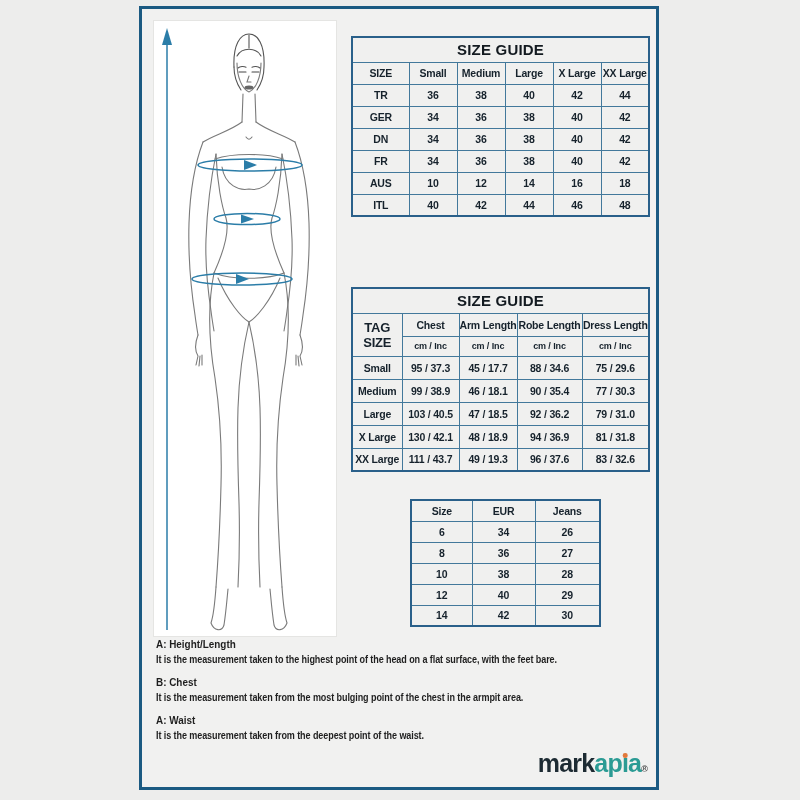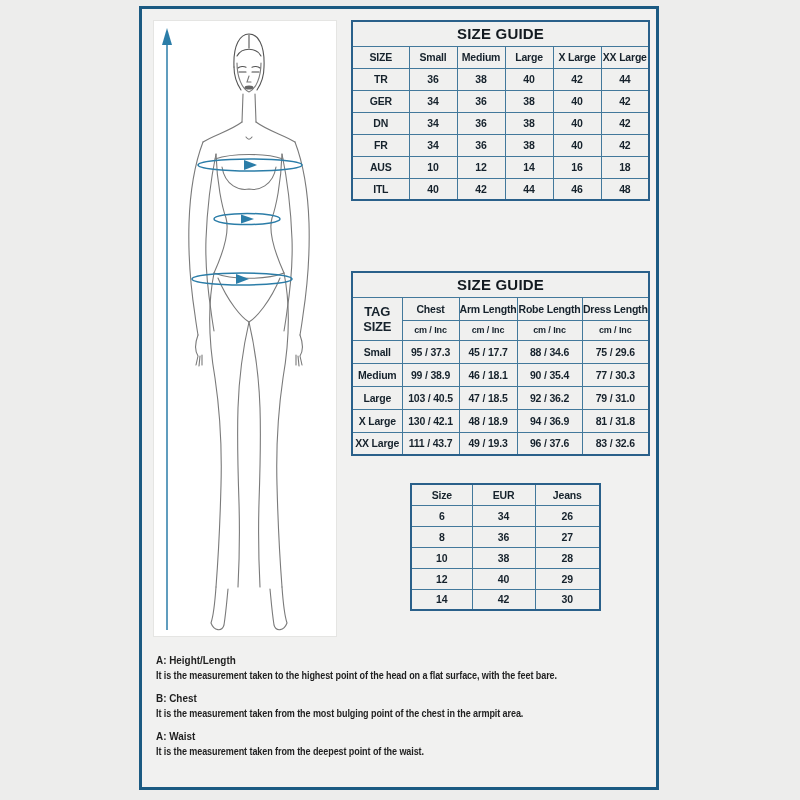--- a/index.html
+++ b/index.html
@@ -8,38 +8,38 @@
   .page { position:relative; width:800px; height:800px; }
 
   .panel { position:absolute; left:139px; top:6px; width:520px; height:784px;
     border:3px solid #1b5a82; background:#f1f1f0; overflow:hidden; }
 
   .figure-box { position:absolute; left:11px; top:11px; width:184px; height:617px;
     background:#ffffff; border:1px solid #e5e5e3; }
   .figure-box svg { display:block; }
 
   table.sg { position:absolute; border-collapse:collapse; table-layout:fixed;
-    border:2px solid #2a608a; background:#f0f0ef; }
+    border:2px solid #2a608a; background:#f0f0ef;margin-top:16px; }
   table.sg td { border:1px solid #42789b; text-align:center; vertical-align:middle;
     font-weight:bold; color:#16222c; font-size:10.5px; letter-spacing:-0.2px;
     padding:0; overflow:hidden; }
   table.sg td.title { font-size:15px; letter-spacing:0.2px; color:#131a20; }
   .t1 { left:209px; top:11px; width:297px; }
   .t1 tr { height:22px; }
   .t1 tr.title-row { height:25px; }
   .t2 { left:209px; top:262px; width:297px; }
   .t2 tr { height:23px; }
   .t2 tr.title-row { height:25px; }
   .t2 tr.unit-row { height:20px; }
   .t2 td.unit { font-size:9px; letter-spacing:-0.1px; }
   .t2 td.corner div { line-height:15px; font-size:13px; }
   .t3 { left:268px; top:474px; width:189px; }
   .t3 tr { height:21px; }
 
-  .notes { position:absolute; left:14px; top:628px; width:498px; color:#1f1f1f;margin-top:16px; }
+  .notes { position:absolute; left:14px; top:628px; width:498px; color:#1f1f1f; }
   .note-group { margin-bottom:8px; }
   .note-label { font-size:11px; font-weight:bold; line-height:15px;
     transform:scaleX(0.9); transform-origin:left; white-space:nowrap; }
   .note-text { font-size:10.5px; font-weight:bold; line-height:15px;
     letter-spacing:-0.1px; transform:scaleX(0.86); transform-origin:left;
     white-space:nowrap; }
 
   .logo { position:absolute; right:9px; bottom:5px; font-weight:bold;
     font-size:25px; letter-spacing:-0.8px; line-height:26px; }
   .logo-dark { color:#1d2b33; }
@@ -290,15 +290,16 @@
       <div class="note-group">
         <div class="note-label">B: Chest</div>
         <div class="note-text">It is the measurement taken from the most bulging point of the chest in the armpit area.</div>
       </div>
       <div class="note-group">
         <div class="note-label">A: Waist</div>
         <div class="note-text">It is the measurement taken from the deepest point of the waist.</div>
       </div>
     </div>
 
+    <div class="logo"><span class="logo-dark">mark</span><span class="logo-teal"><span>ap</span><span class="logo-i"><span>ı</span><span class="logo-dot"></span></span><span>a</span></span><span class="logo-reg">®</span></div>
 
   </div>
 </div>
 
 </body></html>

